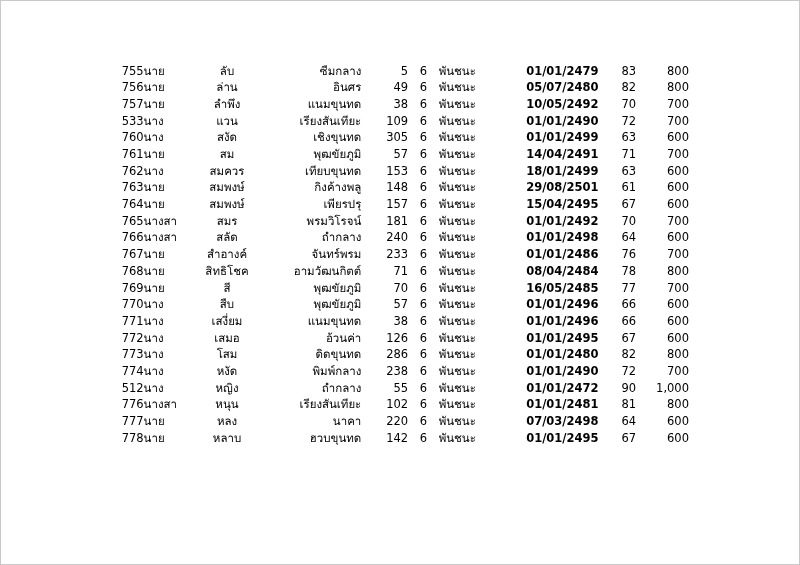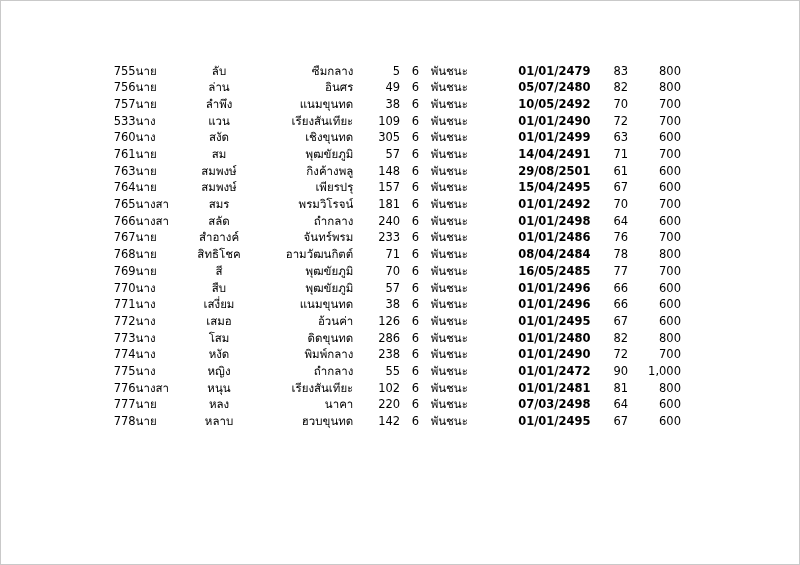--- a/index.html
+++ b/index.html
@@ -25,21 +25,21 @@
     left: 0;
     top: 0;
     width: 800px;
     height: 565px;
     background: #ffffff;
     border: 1px solid #c9c9c9;
     box-sizing: border-box;
   }
   .table-wrap {
     position: absolute;
-    left: 100px;
+    left: 108px;
     top: 62px;
     width: 600px;
   }
   table.records {
     border-collapse: collapse;
     font-size: 11.5px;
     line-height: 1.0;
     width: 580px;
   }
   table.records td {
@@ -133,20 +133,32 @@
               <td class="c-first">สม</td>
               <td class="c-last">พุฒขัยภูมิ</td>
               <td class="c-house">57</td>
               <td class="c-moo">6</td>
               <td class="c-tambon">พันชนะ</td>
               <td class="c-date">14/04/2491</td>
               <td class="c-age">71</td>
               <td class="c-amount">700</td>
             </tr>
             <tr>
+              <td class="c-no">762</td>
+              <td class="c-title">นาง</td>
+              <td class="c-first">สมควร</td>
+              <td class="c-last">เทียบขุนทด</td>
+              <td class="c-house">153</td>
+              <td class="c-moo">6</td>
+              <td class="c-tambon">พันชนะ</td>
+              <td class="c-date">18/01/2499</td>
+              <td class="c-age">63</td>
+              <td class="c-amount">600</td>
+            </tr>
+            <tr>
               <td class="c-no">763</td>
               <td class="c-title">นาย</td>
               <td class="c-first">สมพงษ์</td>
               <td class="c-last">กิงค้างพลู</td>
               <td class="c-house">148</td>
               <td class="c-moo">6</td>
               <td class="c-tambon">พันชนะ</td>
               <td class="c-date">29/08/2501</td>
               <td class="c-age">61</td>
               <td class="c-amount">600</td>
@@ -277,21 +289,21 @@
               <td class="c-first">หงัด</td>
               <td class="c-last">พิมพ์กลาง</td>
               <td class="c-house">238</td>
               <td class="c-moo">6</td>
               <td class="c-tambon">พันชนะ</td>
               <td class="c-date">01/01/2490</td>
               <td class="c-age">72</td>
               <td class="c-amount">700</td>
             </tr>
             <tr>
-              <td class="c-no">775</td>
+              <td class="c-no">512</td>
               <td class="c-title">นาง</td>
               <td class="c-first">หญิง</td>
               <td class="c-last">ถำกลาง</td>
               <td class="c-house">55</td>
               <td class="c-moo">6</td>
               <td class="c-tambon">พันชนะ</td>
               <td class="c-date">01/01/2472</td>
               <td class="c-age">90</td>
               <td class="c-amount">1,000</td>
             </tr>

